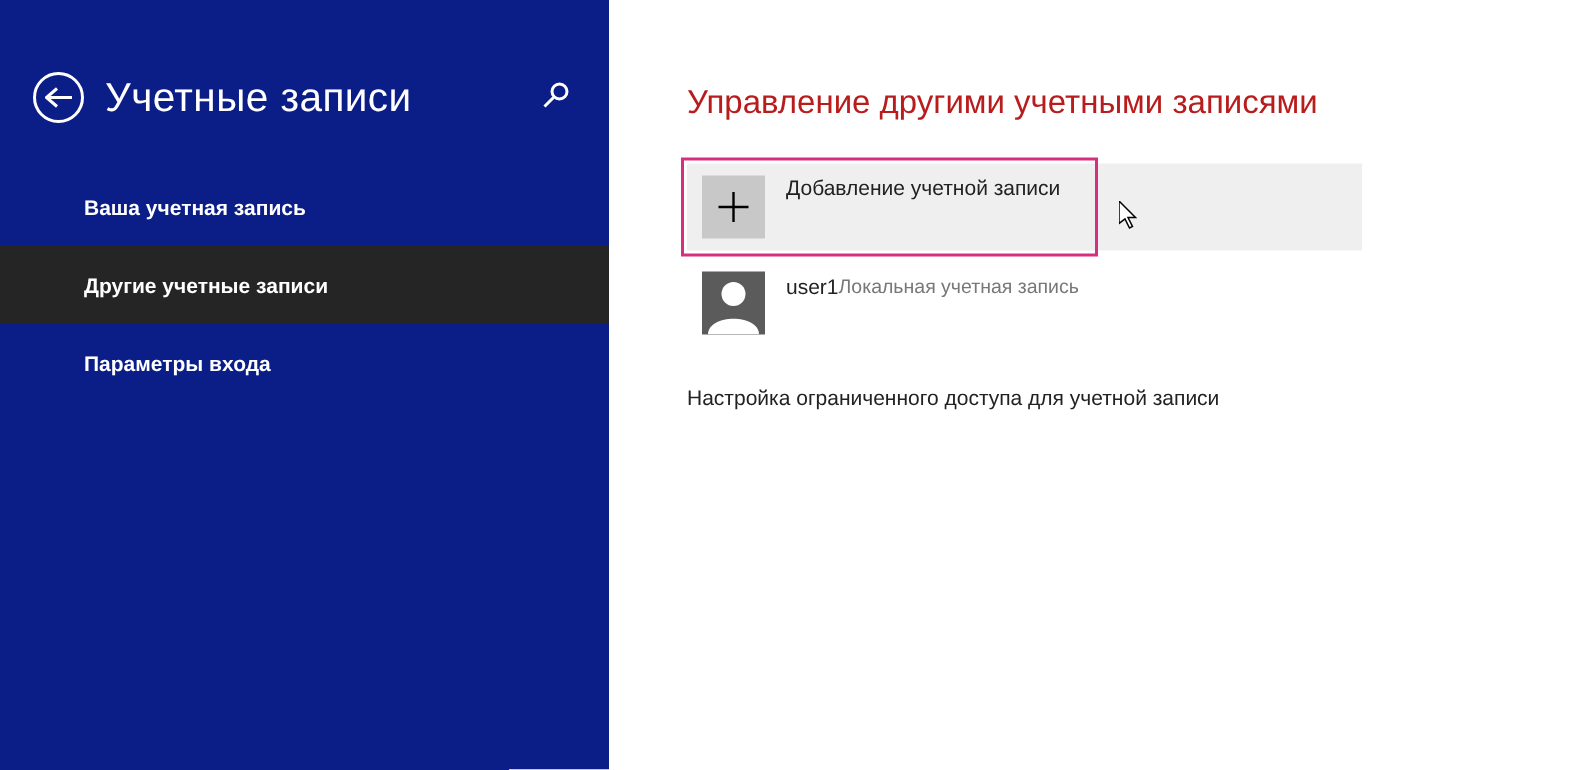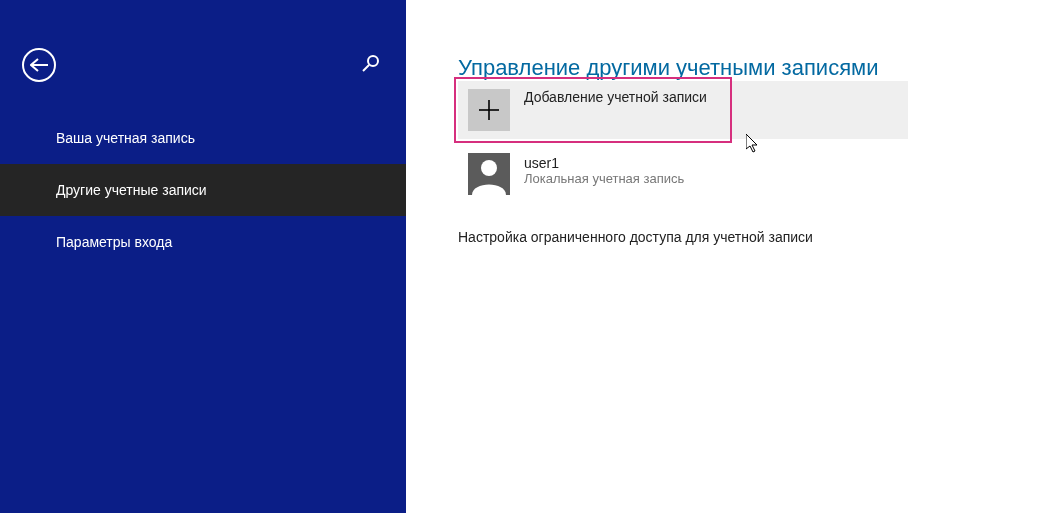--- a/index.html
+++ b/index.html
@@ -47,20 +47,21 @@
       font-weight: 300;
       letter-spacing: 0.3px;
     }
     .search-icon {
       cursor: pointer;
       padding: 4px;
     }
     .menu {
       display: flex;
       flex-direction: column;
+      font-weight: bold;
     }
     .menu-item {
       height: 52px;
       padding-left: 56px;
       display: flex;
       align-items: center;
       font-size: 14px;
       color: #fff;
       cursor: pointer;
     }
@@ -69,21 +70,22 @@
     }
     .main {
       flex: 1;
       padding: 55px 0 0 52px;
       background: #fff;
       position: relative;
     }
     .main-title {
       font-size: 22px;
       font-weight: 400;
-      color: #0369a1;
+      color: #b91c1c;
+      margin-bottom: 28px;
     }
     .add-account {
       width: 450px;
       height: 58px;
       background: #efefef;
       display: flex;
       align-items: flex-start;
       gap: 14px;
       padding: 8px 10px;
       position: relative;
@@ -122,21 +124,21 @@
     }
     .avatar {
       width: 42px;
       height: 42px;
       background: #5b5b5b;
       display: flex;
       align-items: flex-end;
       justify-content: center;
       overflow: hidden;
     }
-    .user-info { display: flex; flex-direction: column; padding-top: 2px; }
+    .user-info { display: flex; flex-direction: row; padding-top: 2px; }
     .user-name { font-size: 14px; color: #222; }
     .user-type { font-size: 13px; color: #777; }
     .restricted-link {
       margin-top: 26px;
       font-size: 14px;
       color: #222;
       cursor: pointer;
       display: inline-block;
     }
     .cursor {
@@ -150,20 +152,21 @@
 <body>
 
 <div class="sidebar">
   <div class="sidebar-header">
     <div class="sidebar-header-left">
       <div class="back-circle">
         <svg width="18" height="14" viewBox="0 0 18 14">
           <path d="M8 1 L1 7 L8 13 M1 7 L18 7" stroke="#fff" stroke-width="2" fill="none"></path>
         </svg>
       </div>
+      <div class="sidebar-title">Учетные записи</div>
     </div>
     <div class="search-icon">
       <svg width="18" height="18" viewBox="0 0 18 18">
         <circle cx="11" cy="7" r="5" stroke="#fff" stroke-width="2" fill="none"></circle>
         <line x1="7" y1="11" x2="1" y2="17" stroke="#fff" stroke-width="2"></line>
       </svg>
     </div>
   </div>
 
   <div class="menu">

